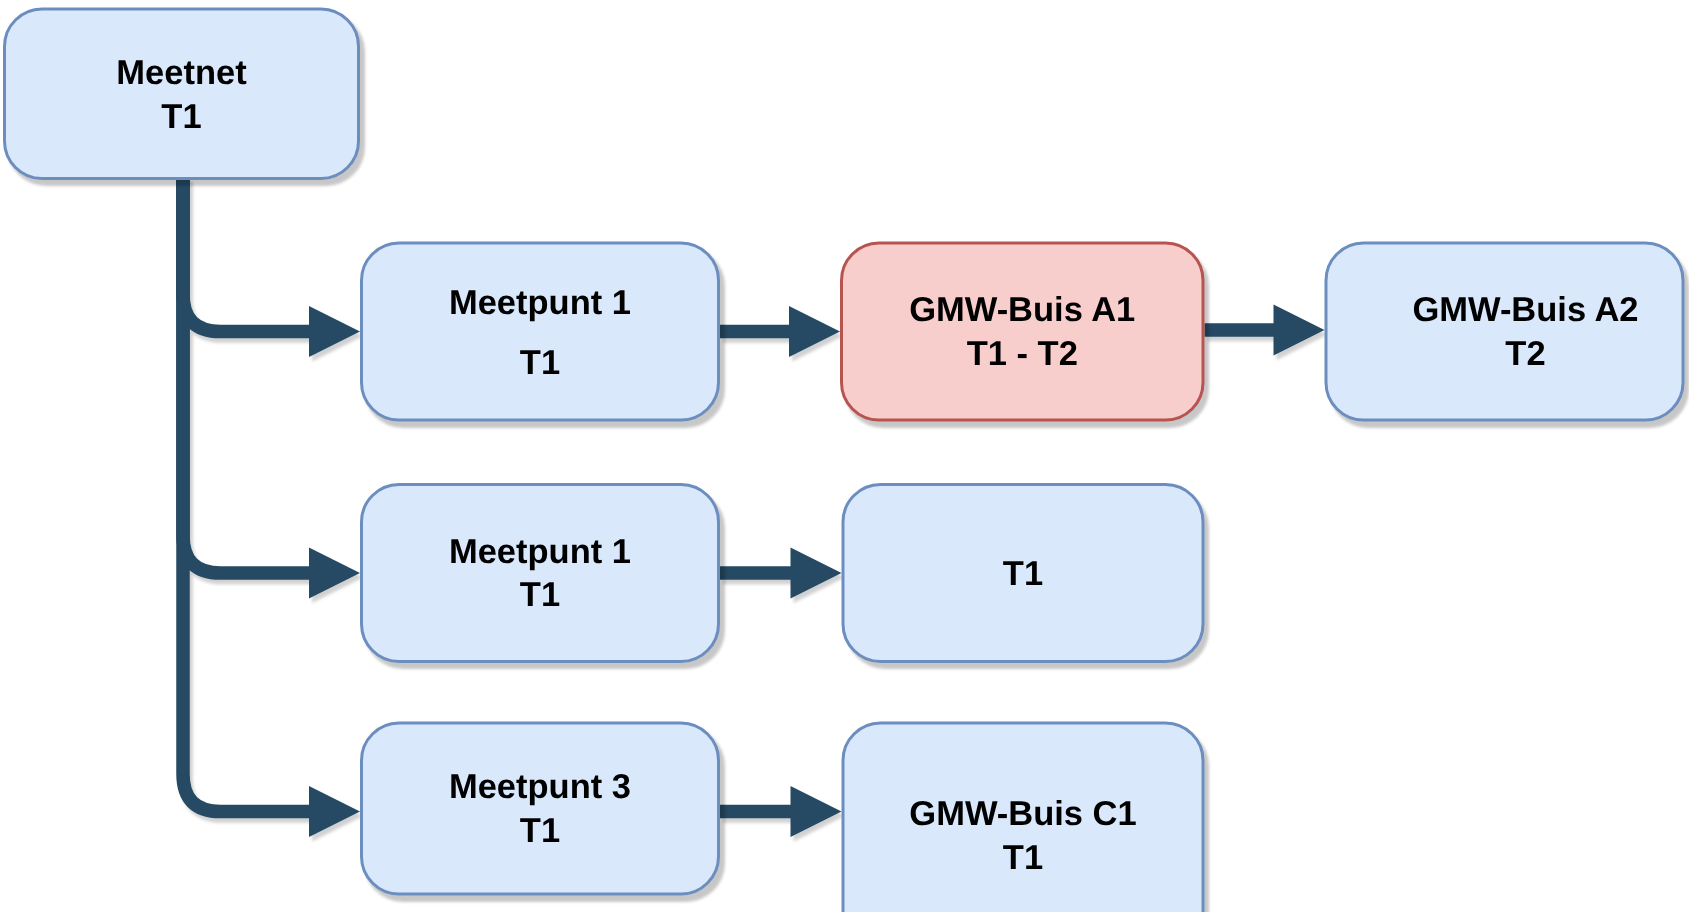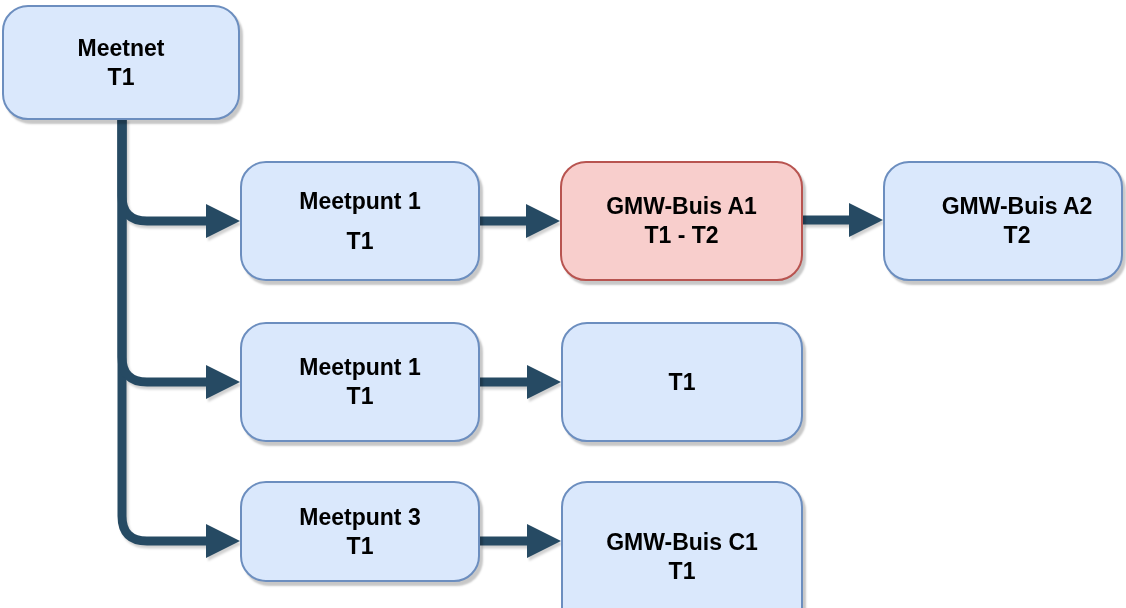--- a/index.html
+++ b/index.html
@@ -23,21 +23,21 @@
   }
   .node.blue{background:var(--blue-fill);border-color:var(--blue-border);}
   .node.red{background:var(--red-fill);border-color:var(--red-border);}
   
   .n-meetnet   {left:2px;  top:5px;  width:238px;height:115px;}
   .n-meetpunt1 {left:240px;top:161px;width:240px;height:120px;gap:11px;}
   .n-gmwa1     {left:560px;top:161px;width:243px;height:120px;}
   .n-gmwa2     {left:883px;top:161px;width:240px;height:120px;padding-left:28px;}
   .n-meetpunt2 {left:240px;top:322px;width:240px;height:120px;}
   .n-gmwb1     {left:561px;top:322px;width:242px;height:120px;}
-  .n-meetpunt3 {left:240px;top:481px;width:240px;height:101px;}
+  .n-meetpunt3 {left:240px;top:481px;width:240px;height:116px;}
   .n-gmwc1     {left:561px;top:481px;width:242px;height:152px;}
 </style>
 </head>
 <body>
 
 <div class="canvas">
 
   <svg class="connectors" width="1126" height="608" viewBox="0 0 1126 608">
 
     <path class="edge-line" d="M 122 118 V 516 Q 122 541 147 541 H 208"></path>

